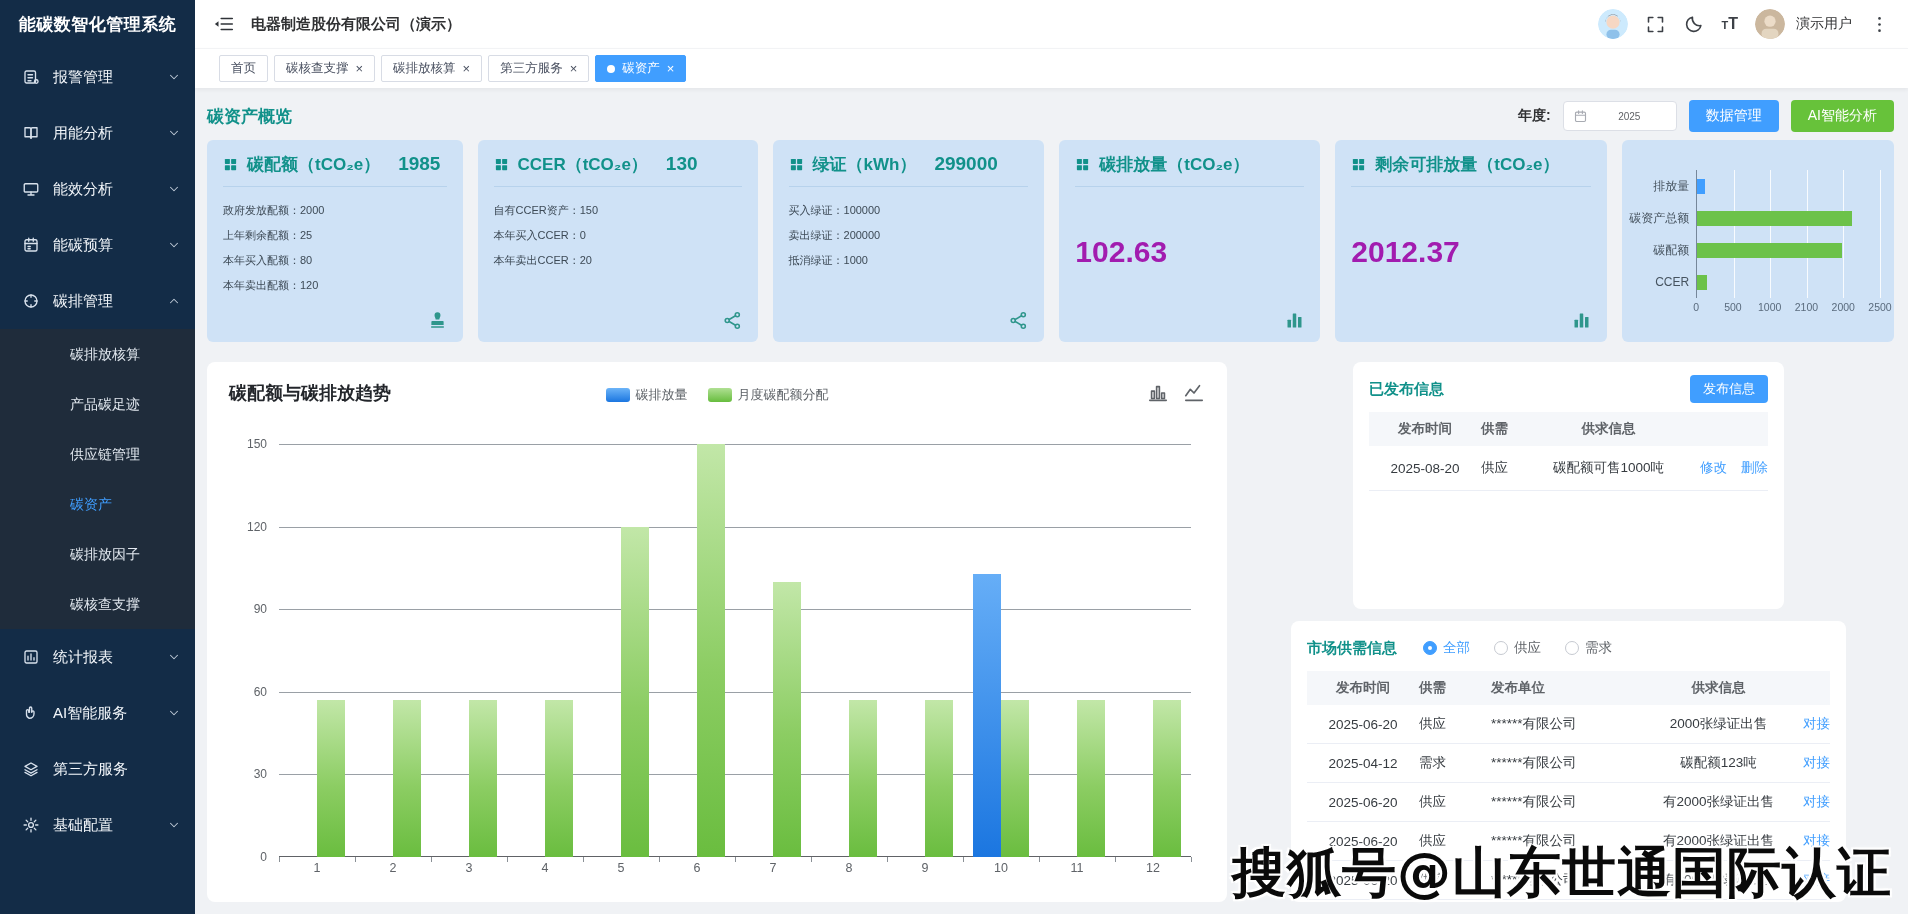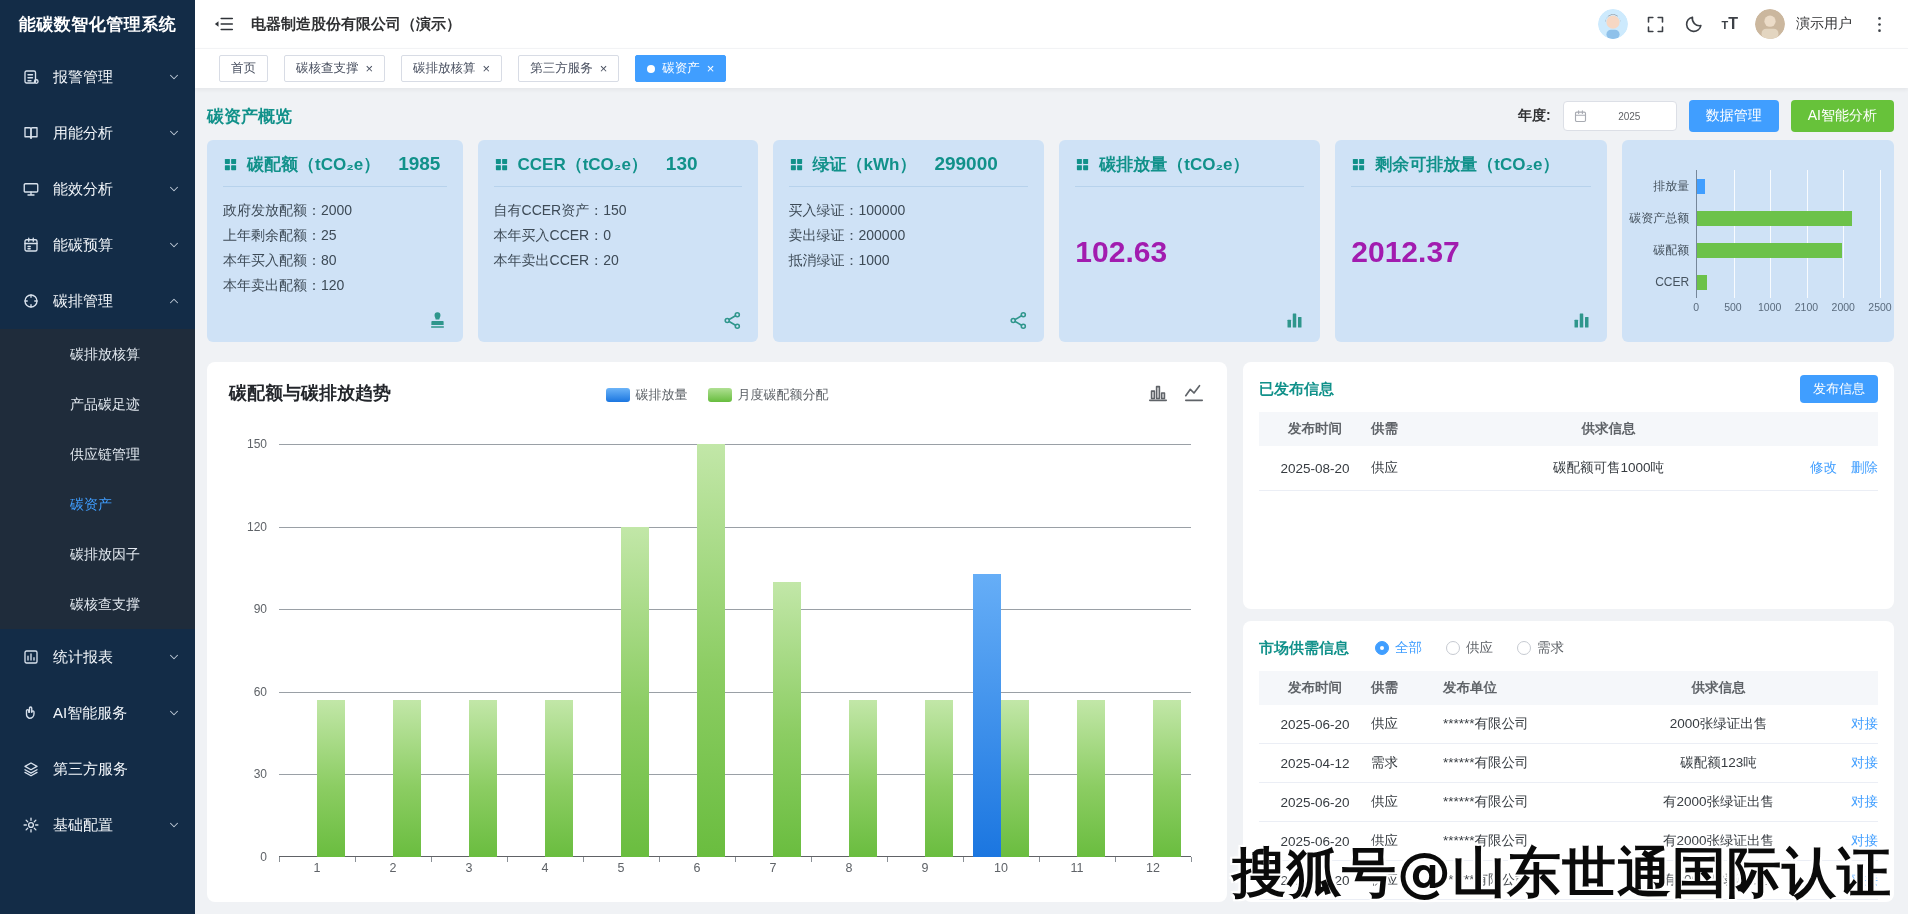--- a/index.html
+++ b/index.html
@@ -29,21 +29,21 @@
   .company { font-size:15px; font-weight:600; color:#303133; }
   .topbar-right { margin-left:auto; display:flex; align-items:center; gap:17px; }
   .tb-icon { width:21px; height:21px; color:#3c4046; cursor:pointer; }
   .tb-icon svg { width:100%; height:100%; }
   .avatar { width:30px; height:30px; border-radius:50%; overflow:hidden; flex-shrink:0; cursor:pointer; }
   .avatar svg { width:100%; height:100%; display:block; }
   .tt { font-size:16px; font-weight:bold; color:#3c4046; cursor:pointer; line-height:1; }
   .tt i { font-style:normal; font-size:11px; }
   .user-name { font-size:14px; color:#303133; margin-left:-6px; }
 
-  .tabsbar { height:40px; background:#fff; display:flex; align-items:center; gap:16px;
+  .tabsbar { height:40px; background:#fff; display:flex; align-items:center; gap:6px;
     padding:0 0 0 24px; border-top:1px solid #f2f3f5; box-shadow:0 2px 4px rgba(0,0,0,.05);
     flex-shrink:0; position:relative; z-index:5; }
   .tab { height:27px; display:inline-flex; align-items:center; gap:7px; padding:0 11px;
     border:1px solid #d8dce5; background:#fff; color:#495060; font-size:12.5px; border-radius:2px; cursor:pointer; }
   .tab.active { background:#409eff; border-color:#409eff; color:#fff; }
   .tab .dot { width:8px; height:8px; border-radius:50%; background:#fff; }
   .tab .x { font-size:13px; line-height:1; }
 
   .content { flex:1; min-height:0; padding:8px 14px 12px 12px; display:flex; flex-direction:column; position:relative; }
   .content-header { display:flex; align-items:center; height:40px; margin-bottom:4px; }
@@ -63,21 +63,21 @@
   
   .cards-row { display:grid; grid-template-columns:.94fr 1.03fr 1fr .96fr 1fr 1fr; gap:15px;
     height:202px; margin-bottom:20px; }
   .scard { background:#cfe2f6; border-radius:6px; padding:13px 16px 10px; position:relative; overflow:hidden; }
   .scard-header { display:flex; align-items:baseline; gap:9px; padding-bottom:10px;
     border-bottom:1px solid #b7d2ec; color:#11918a; }
   .grid-icon { width:15px; height:15px; color:#11918a; align-self:center; flex-shrink:0; }
   .grid-icon svg { width:100%; height:100%; }
   .scard-title { font-size:17px; font-weight:bold; white-space:nowrap; }
   .scard-value { font-size:19px; font-weight:bold; margin-left:9px; }
-  .scard-lines { margin-top:11px; font-size:14px; color:#3d4a56; line-height:25px; }
+  .scard-lines { margin-top:11px; font-size:11px; color:#3d4a56; line-height:25px; }
   .big-value { margin-top:48px; text-align:left; font-size:30px; font-weight:bold; color:#a21caf; }
   .corner-icon { position:absolute; right:15px; bottom:11px; width:21px; height:21px; color:#2f968c; }
   .corner-icon svg { width:100%; height:100%; }
 
   
   .mini-card { background:#cfe2f6; border-radius:6px; padding:30px 14px 8px 10px; }
   .mini-body { position:relative; margin-left:64px; height:128px; border-left:1px solid #76879a; }
   .mini-grid { position:absolute; top:0; bottom:0; width:1px; background:rgba(255,255,255,.85); }
   .mini-row { height:32px; display:flex; align-items:center; position:relative; }
   .mini-label { position:absolute; right:calc(100% + 8px); font-size:12px; color:#46535f; white-space:nowrap; }
@@ -105,21 +105,21 @@
   .bars { position:absolute; inset:0; display:flex; }
   .month { flex:1; position:relative; }
   .pair { position:absolute; bottom:0; left:50%; display:flex; align-items:flex-end; }
   .bar { width:28px; }
   .bar-green { background:linear-gradient(180deg,#c2e7a8 0%,#8ccd63 55%,#6abd3f 100%); }
   .bar-blue { background:linear-gradient(180deg,#66aef7 0%,#1b76e0 100%); }
   .xboundary { position:absolute; top:100%; width:1px; height:5px; background:#8a9096; }
   .xlabels { display:flex; margin:4px 14px 0 50px; }
   .xlabels span { flex:1; text-align:center; font-size:12.5px; color:#5f6368; }
 
-  .right-col { flex:1; min-width:0; display:flex; flex-direction:column; gap:12px; }
+  .right-col { flex:1; min-width:0; display:flex; flex-direction:column; gap:12px;align-items:center; }
   .panel { background:#fff; border-radius:8px; padding:12px 16px; overflow:hidden; }
   .panel-a { height:247px; }
   .panel-b { flex:1; }
   .panel-header { display:flex; align-items:center; height:30px; }
   .panel-title { font-size:15px; font-weight:bold; color:#11918a; }
   .pub-btn { margin-left:auto; height:28px; padding:0 13px; background:#409eff; border:none; border-radius:4px;
     color:#fff; font-size:13px; cursor:pointer; }
   .tbl { margin-top:8px; }
   .thead { display:flex; align-items:center; height:34px; background:#f5f7fa; color:#5f6368; font-weight:600; font-size:13.5px; }
   .trow { display:flex; align-items:center; border-bottom:1px solid #ebeef5; color:#363b40; font-size:13.5px; }

